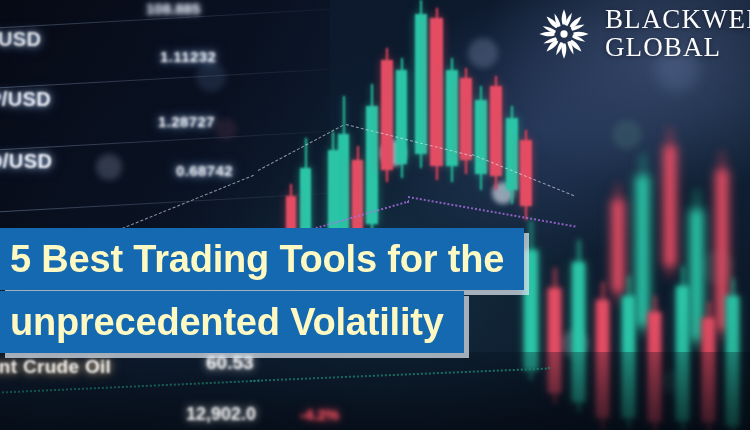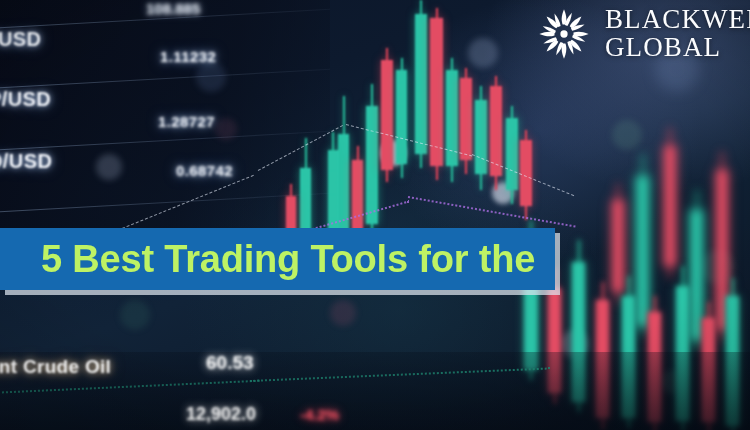--- a/index.html
+++ b/index.html
@@ -115,22 +115,22 @@
     color:#fbfcfe;font-family:"Liberation Serif", serif;
     font-size:27px;line-height:1.02;letter-spacing:1.1px;
     text-shadow:0 1px 5px rgba(0,0,0,.55);white-space:nowrap;
   }
   .logo-text span{display:block;}
 
   
   .title-wrap{position:absolute;left:0;top:228px;}
   .tline{
     position:relative;display:block;background:#1569b0;
-    color:#bef264;font-weight:700;font-size:38px;line-height:62px;
-    padding:0 20px 0 41px;white-space:nowrap;width:max-content;
+    color:#fef9c3;font-weight:700;font-size:38px;line-height:62px;
+    padding:0 20px 0 10px;white-space:nowrap;width:max-content;
     box-shadow:5px 5px 0 0 rgba(222,230,240,.72);
     letter-spacing:-.2px;
   }
   .tline2{margin-top:1px;}
 </style>
 </head>
 <body>
 
 <div id="stage">
 
@@ -364,15 +364,16 @@
       </g>
     </svg>
     <div class="logo-text">
       <span>BLACKWELL</span>
       <span>GLOBAL</span>
     </div>
   </div>
 
   <div class="title-wrap">
     <div class="tline">5 Best Trading Tools for the</div>
+    <div class="tline tline2">unprecedented Volatility</div>
   </div>
 
 </div>
 
 </body></html>

